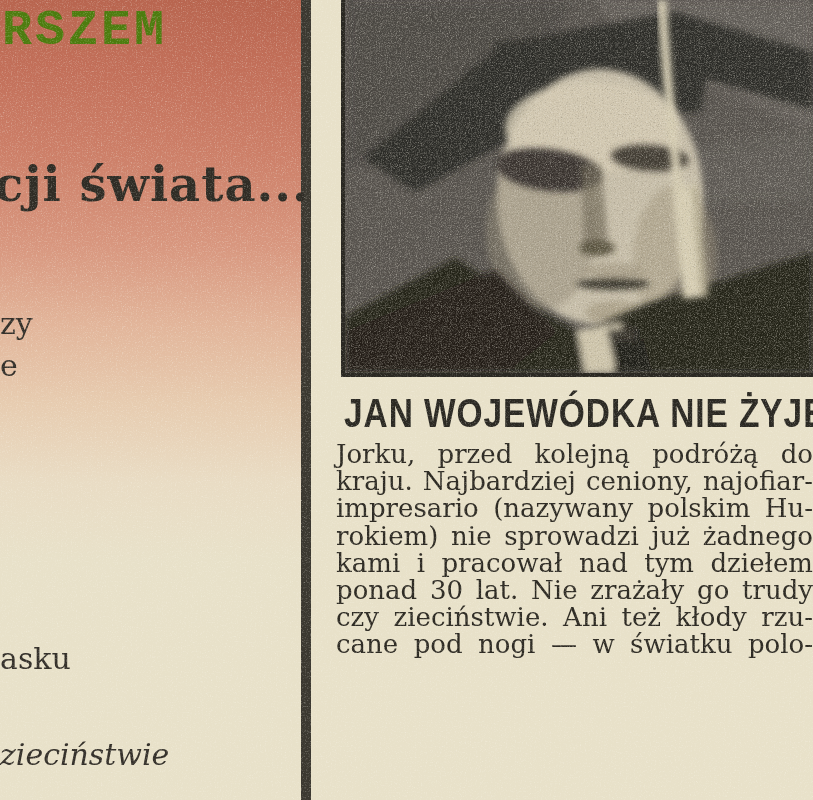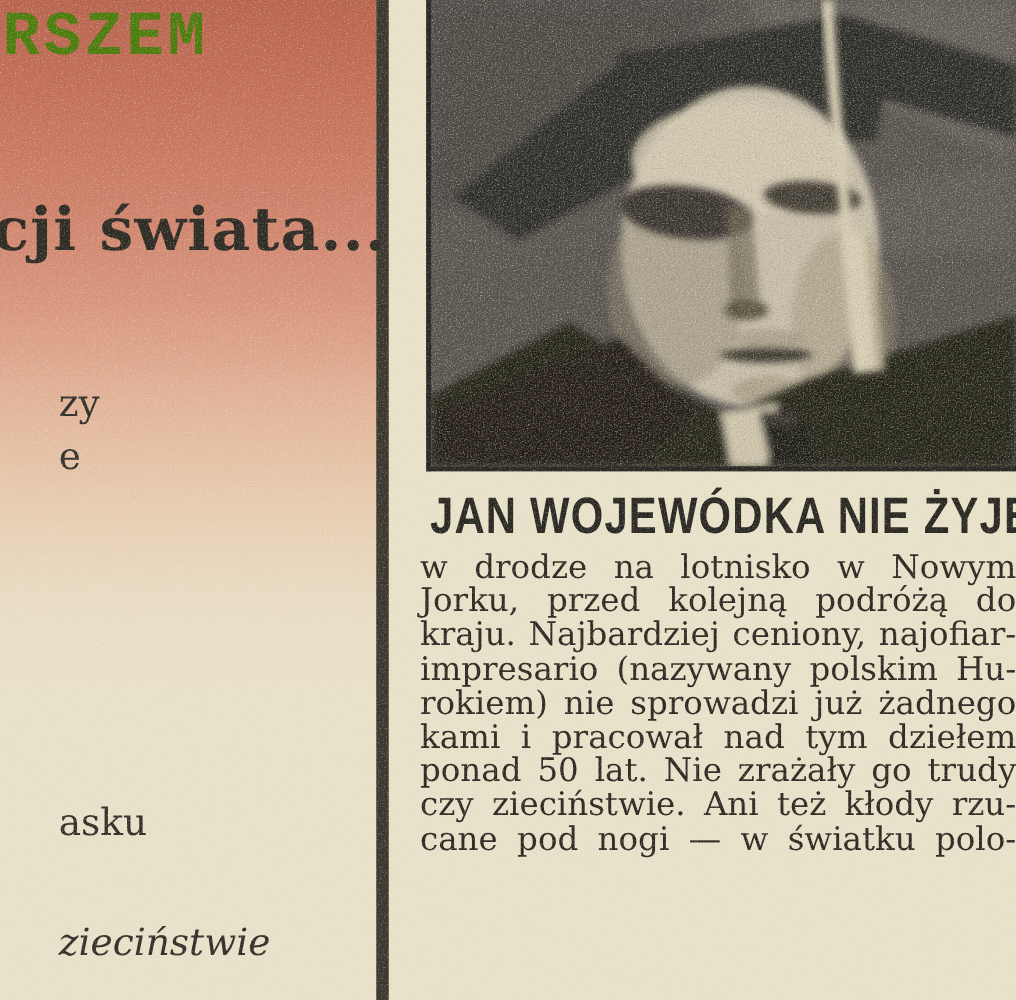--- a/index.html
+++ b/index.html
@@ -28,21 +28,21 @@
   .frag-masthead{
     top:2px;left:2px;
     font-family:"Liberation Mono", monospace;
     font-weight:bold;font-size:50px;letter-spacing:3px;color:#4d7c0f;
   }
   .frag-heading{
     top:156px;left:-6px;
     font-family:"DejaVu Serif", serif;
     font-weight:bold;font-size:48px;letter-spacing:1px;color:#2f2c25;
   }
-  .frag-word{font-size:30px;line-height:30px;color:#34302a;margin-left:47px;}
+  .frag-word{font-size:30px;line-height:30px;color:#34302a;}
   .frag-zy{top:309px;}
   .frag-e{top:351px;}
   .frag-asku{top:644px;}
   .frag-ziec{top:740px;font-style:italic;}
 
   
   .photo{
     position:absolute;left:341px;top:0;width:472px;height:377px;
     border-left:4px solid #2a2822;border-bottom:4px solid #2a2822;
     box-sizing:border-box;background:#55514c;
@@ -160,27 +160,26 @@
       </g>
 
       <rect x="0" y="0" width="468" height="373" filter="url(#grainL)" opacity="0.5"></rect>
       <rect x="0" y="0" width="468" height="373" filter="url(#grainD)" opacity="0.4"></rect>
     </svg>
   </div>
 
   <div class="headline">JAN WOJEWÓDKA NIE ŻYJE</div>
 
   <div class="body-col">
-    <div class="bline">w drodze na lotnisko w Nowym</div>
     <div class="bline">Jorku, przed kolejną podróżą do</div>
     <div class="bline">kraju. Najbardziej ceniony, najofiar-</div>
     <div class="bline">impresario (nazywany polskim Hu-</div>
     <div class="bline">rokiem) nie sprowadzi już żadnego</div>
     <div class="bline">kami i pracował nad tym dziełem</div>
-    <div class="bline">ponad 50 lat. Nie zrażały go trudy</div>
+    <div class="bline">ponad 30 lat. Nie zrażały go trudy</div>
     <div class="bline">czy zieciństwie. Ani też kłody rzu-</div>
     <div class="bline">cane pod nogi — w światku polo-</div>
   </div>
 
   <svg class="paper-noise" width="813" height="800" viewBox="0 0 813 800">
     <rect x="0" y="0" width="813" height="800" filter="url(#paperGrain)"></rect>
   </svg>
 
 </div>
 

